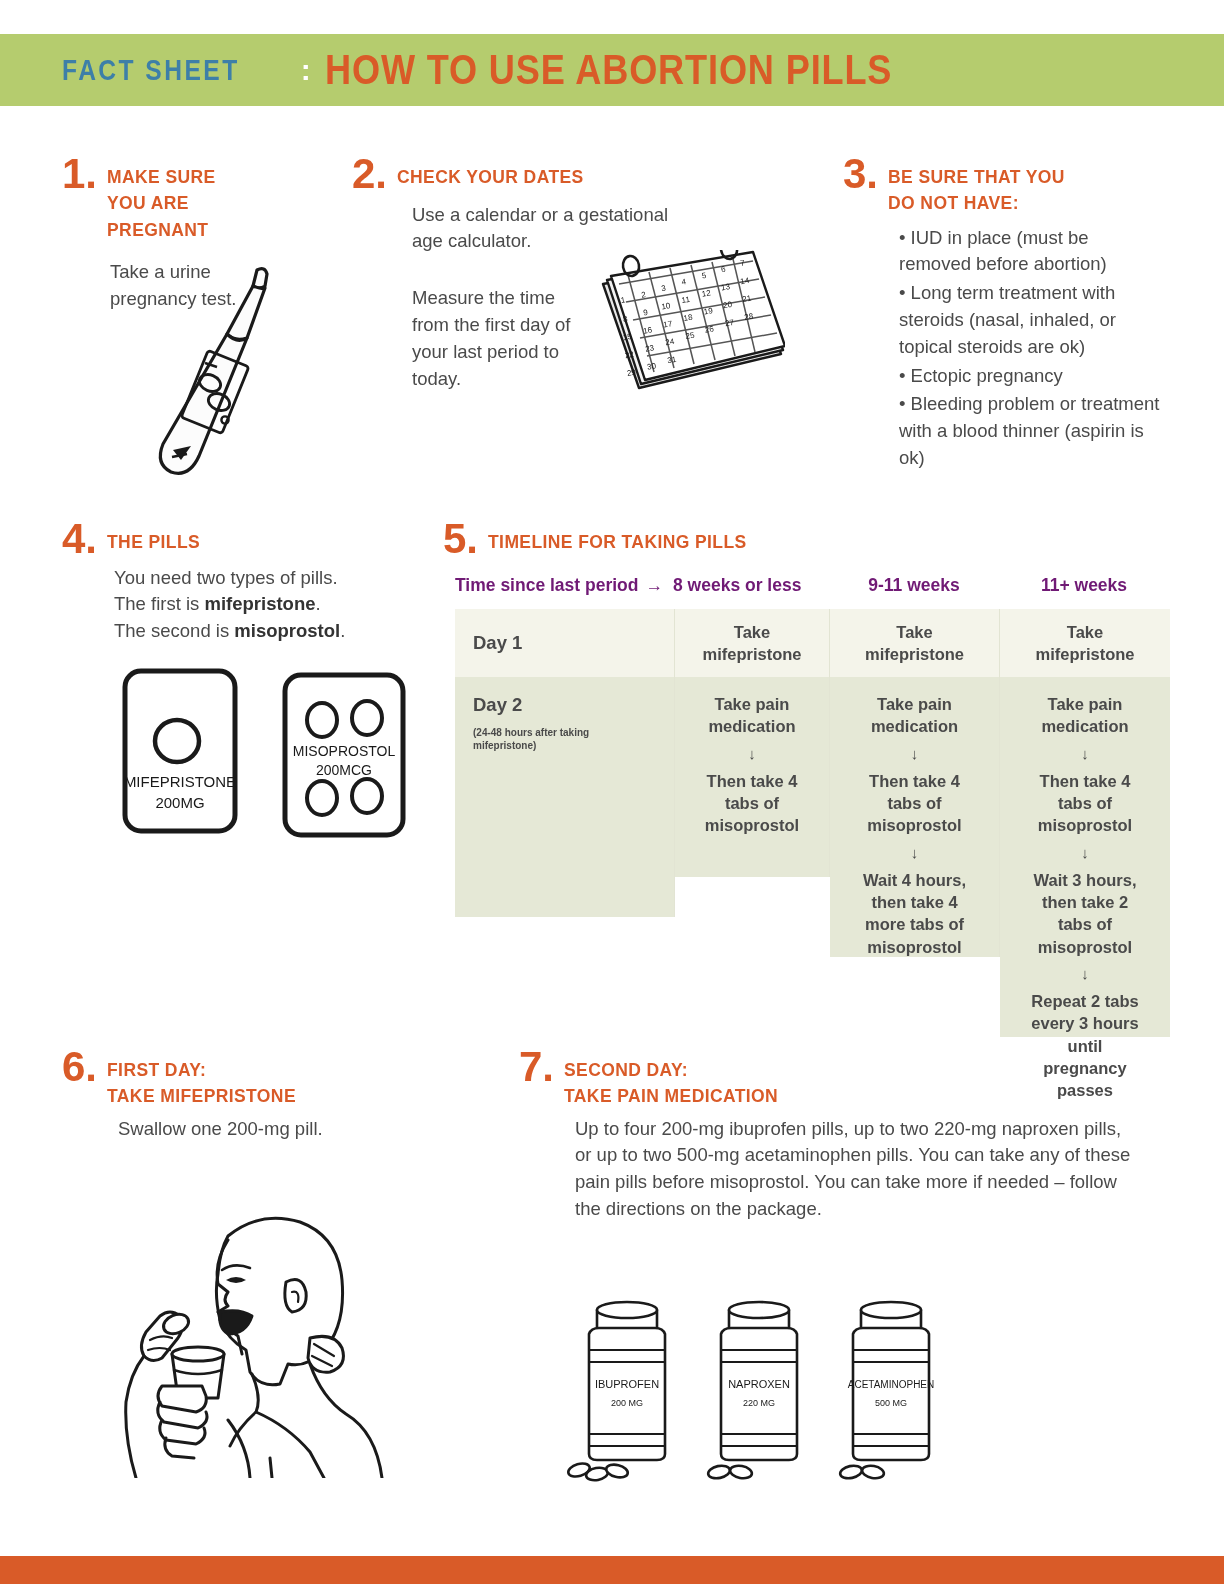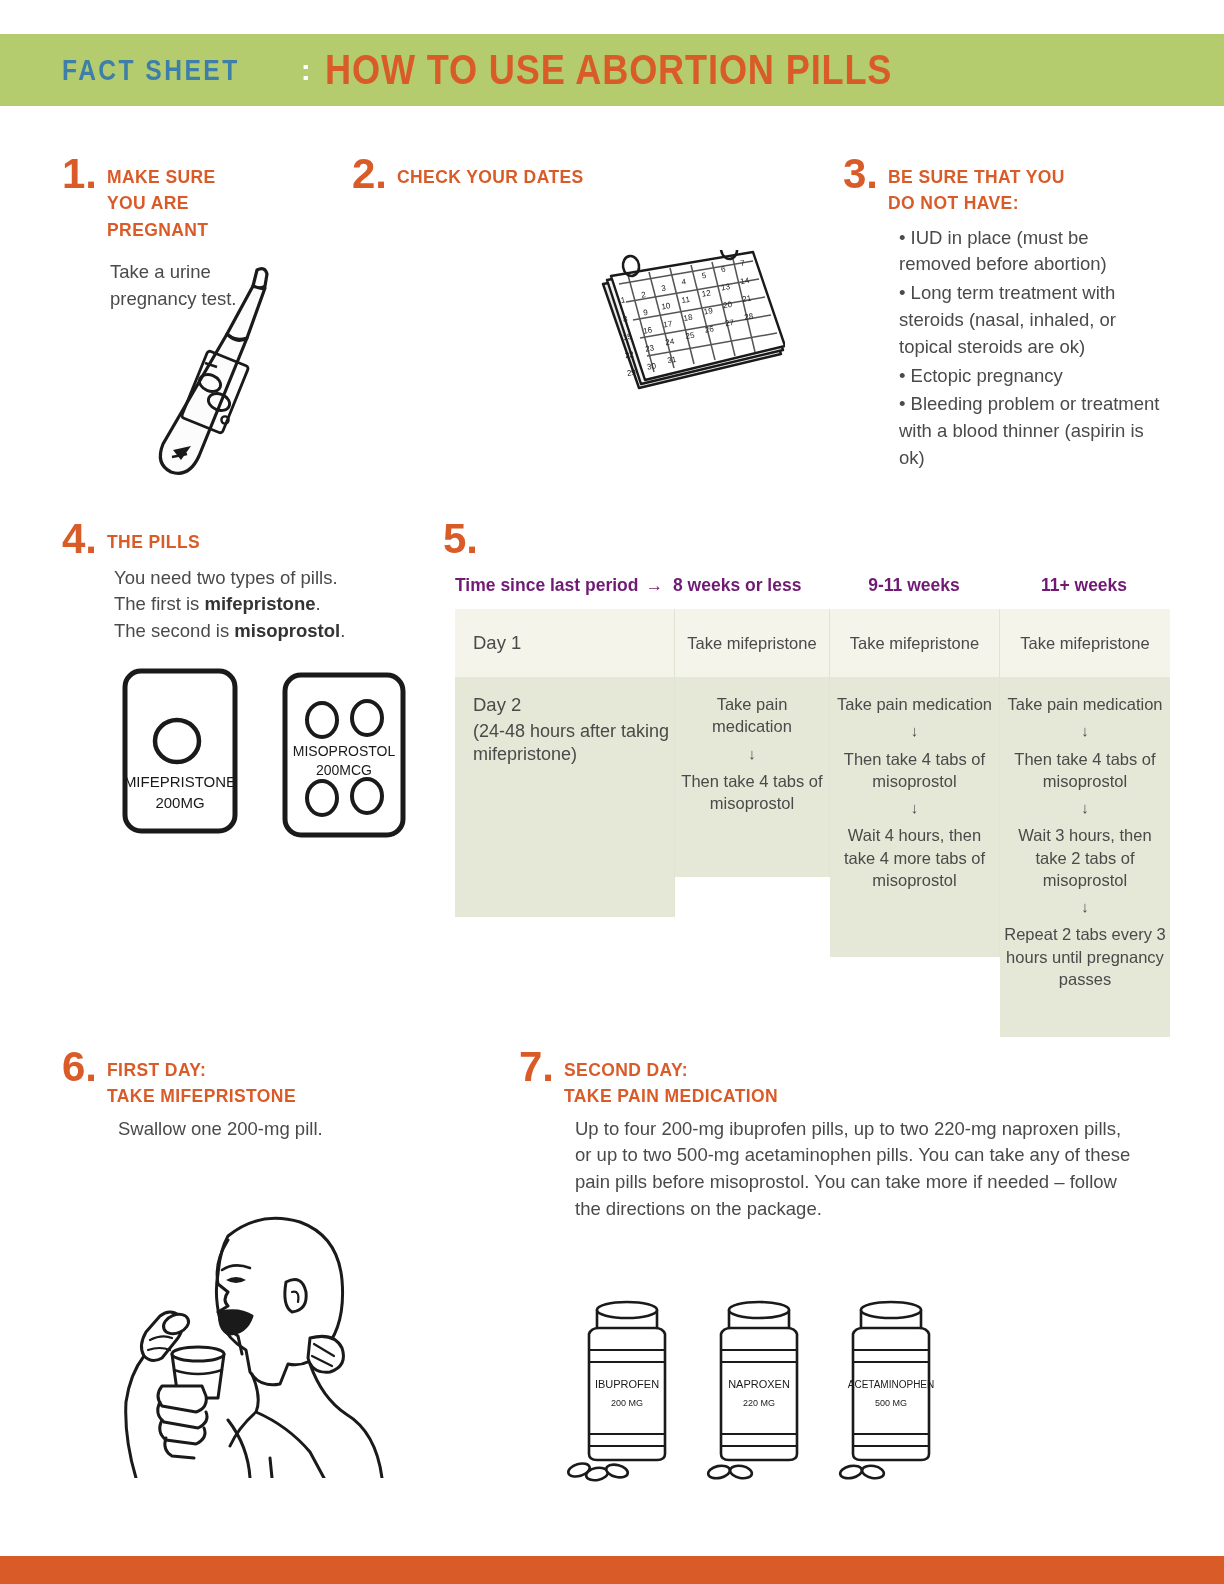--- a/index.html
+++ b/index.html
@@ -131,31 +131,32 @@
 
   .tl-grid { display: flex; align-items: flex-start; }
   .tl-col { display: flex; flex-direction: column; }
   .tl-col.c-label  { width: 220px; }
   .tl-col.c-w8     { width: 155px; }
   .tl-col.c-w911   { width: 170px; }
   .tl-col.c-w11    { width: 170px; }
 
   .cell {
     border-right: 1px solid #e2e4d3;
-    padding: 16px 4px;
+    padding: 16px 28px;
     font-size: 16.5px;
     color: #4a4a4a;
     line-height: 1.35;
     text-align: center;
+    font-weight: bold;
   }
   .cell.row1 { background: #f4f4ea; }
   .cell.row2 { background: #e5e8d6; }
   .cell.label { text-align: left; padding-left: 18px; }
   .cell.label .d-main { font-size: 18.5px; }
-  .cell.label .d-sub  { font-size: 18px; line-height: 1.3; margin-top: 2px; }
+  .cell.label .d-sub  { font-size: 10px; line-height: 1.3; margin-top: 8px; }
   .tl-col.c-w11 .cell { border-right: none; }
   .cell .dn { display: block; margin: 6px 0; font-size: 15px; }
   .cell p { margin: 0; }
 
   .h-row1 { height: 68px; display: flex; align-items: center; justify-content: center; }
   .h-row1.label { justify-content: flex-start; }
 </style>
 </head>
 <body>
 
@@ -189,20 +190,25 @@
     <circle cx="78" cy="160" r="3.6" fill="none" stroke="#1a1a1a" stroke-width="2.4"></circle>
     <path d="M26 190 L44 186 L34 200 Z" fill="#1a1a1a"></path>
     <path d="M25 197 L40 194" stroke="#1a1a1a" stroke-width="2.4"></path>
   </svg>
 </div>
 
 <div class="sec" id="s2">
   <div class="sec-head">
     <span class="num">2.</span>
     <span class="sec-title">CHECK YOUR DATES</span>
+  </div>
+  <div class="indent">
+    <div class="body-txt" style="width:270px">Use a calendar or a gestational age calculator.</div>
+    <div class="gap"></div>
+    <div class="body-txt" style="width:160px">Measure the time from the first day of your last period to today.</div>
   </div>
 
   <svg width="190" height="150" viewBox="0 0 190 150" style="position:absolute; left:243px; top:95px;">
     <g stroke="#1a1a1a" stroke-width="2.4" fill="#ffffff" stroke-linejoin="round">
       <path d="M8 34 L150 8 L186 104 L44 138 Z" fill="#e8e8e8"></path>
       <path d="M12 30 L154 4 L188 100 L46 134 Z" fill="#f2f2f2"></path>
       <path d="M16 26 L158 2 L190 96 L50 130 Z" fill="#ffffff"></path>
     </g>
     <g stroke="#555" stroke-width="1.5" fill="none">
       <path d="M24 34 L158 11"></path>
@@ -303,20 +309,21 @@
       <text x="63" y="145" font-size="15">200MG</text>
       <text x="227" y="93" font-size="14">MISOPROSTOL</text>
       <text x="227" y="112" font-size="14">200MCG</text>
     </g>
   </svg>
 </div>
 
 <div class="sec" id="s5">
   <div class="sec-head">
     <span class="num">5.</span>
+    <span class="sec-title">TIMELINE FOR TAKING PILLS</span>
   </div>
 </div>
 
 <div class="tl">
   <div class="tl-colhead">
     <span class="c0">
       <span>Time since last period</span><span class="arrow-r">→</span>
     </span>
     <span class="c1">8 weeks or less</span>
     <span class="c2">9-11 weeks</span>

